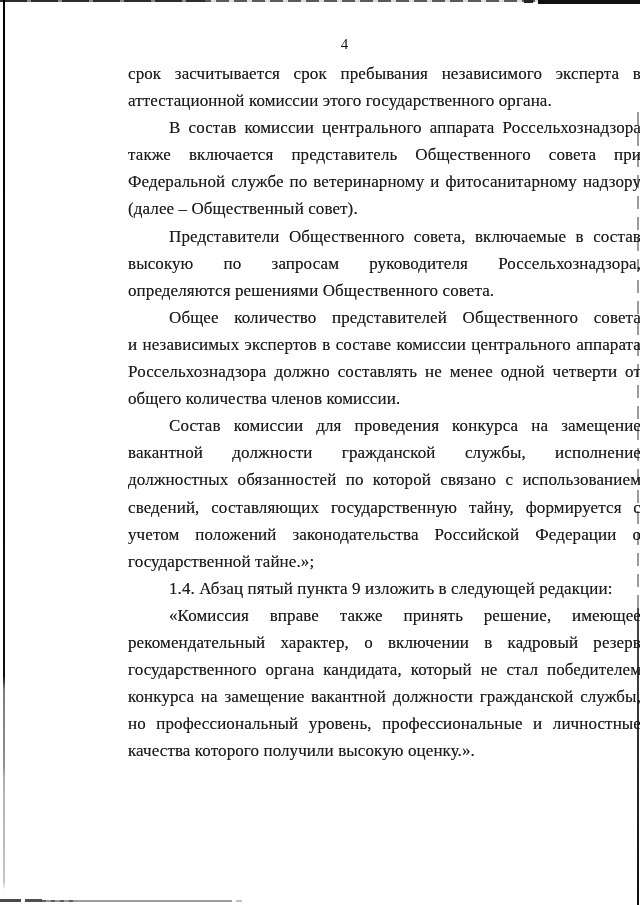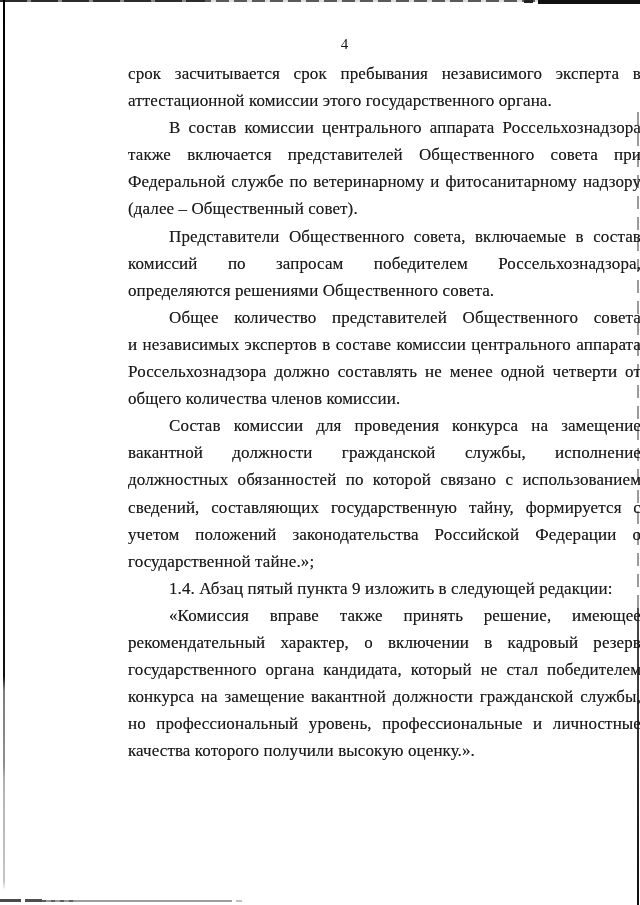--- a/index.html
+++ b/index.html
@@ -92,21 +92,21 @@
     <div class="artifact bottom-seg2"></div>
     <div class="artifact bottom-seg3"></div>
     <div class="artifact bottom-seg4"></div>
     <div class="artifact bottom-seg5"></div>
   </div>
 
   <div class="page-number">4</div>
 
   <div class="text-block">
     <p class="para">срок засчитывается срок пребывания независимого эксперта в аттестационной комиссии этого государственного органа.</p>
-    <p class="para indent">В состав комиссии центрального аппарата Россельхознадзора также включается представителей Общественного совета при Федеральной службе по ветеринарному и фитосанитарному надзору (далее – Общественный совет).</p>
-    <p class="para indent">Представители Общественного совета, включаемые в состав комиссий по запросам победителем Россельхознадзора, определяются решениями Общественного совета.</p>
+    <p class="para indent">В состав комиссии центрального аппарата Россельхознадзора также включается представитель Общественного совета при Федеральной службе по ветеринарному и фитосанитарному надзору (далее – Общественный совет).</p>
+    <p class="para indent">Представители Общественного совета, включаемые в состав высокую по запросам руководителя Россельхознадзора, определяются решениями Общественного совета.</p>
     <p class="para indent">Общее количество представителей Общественного совета и&nbsp;независимых экспертов в составе комиссии центрального аппарата Россельхознадзора должно составлять не менее одной четверти от общего количества членов комиссии.</p>
     <p class="para indent">Состав комиссии для проведения конкурса на замещение вакантной должности гражданской службы, исполнение должностных обязанностей по которой связано с использованием сведений, составляющих государственную тайну, формируется с учетом положений законодательства Российской Федерации о государственной тайне.»;</p>
     <p class="para indent">1.4. Абзац пятый пункта 9 изложить в следующей редакции:</p>
     <p class="para indent">«Комиссия вправе также принять решение, имеющее рекомендательный характер, о включении в кадровый резерв государственного органа кандидата, который не стал победителем конкурса на замещение вакантной должности гражданской службы, но профессиональный уровень, профессиональные и личностные качества которого получили высокую оценку.».</p>
   </div>
 
 </div>
 
 </body></html>

